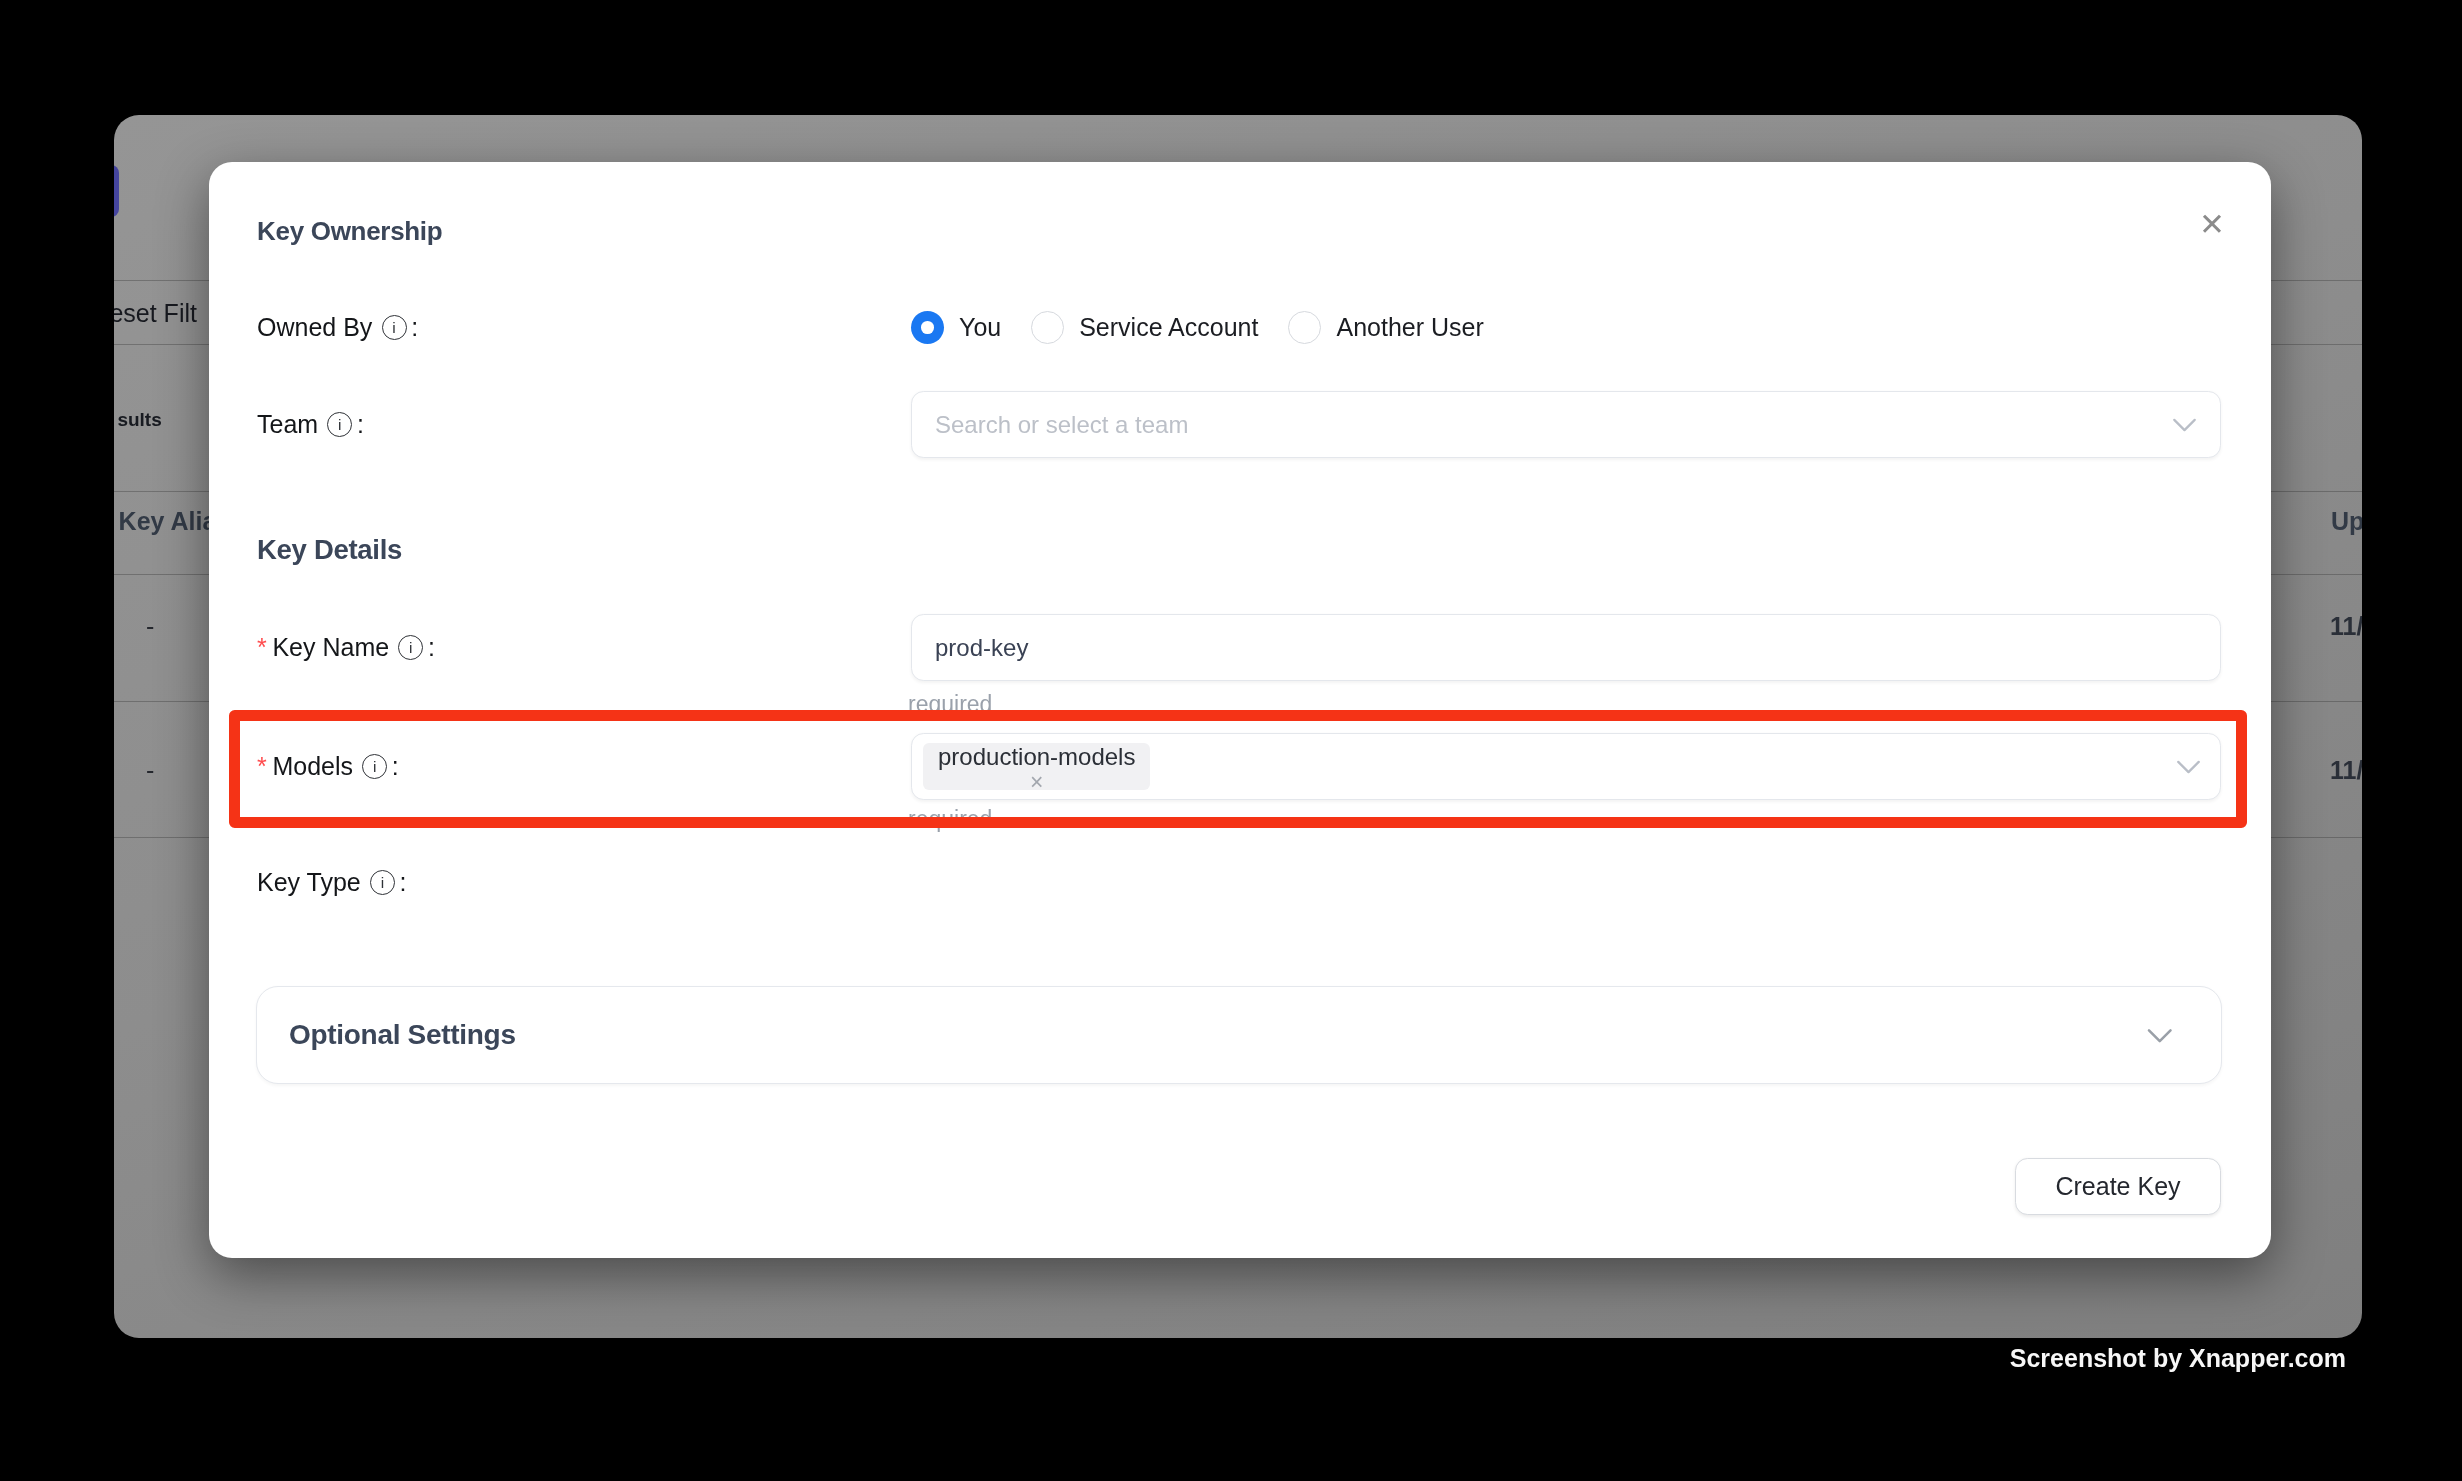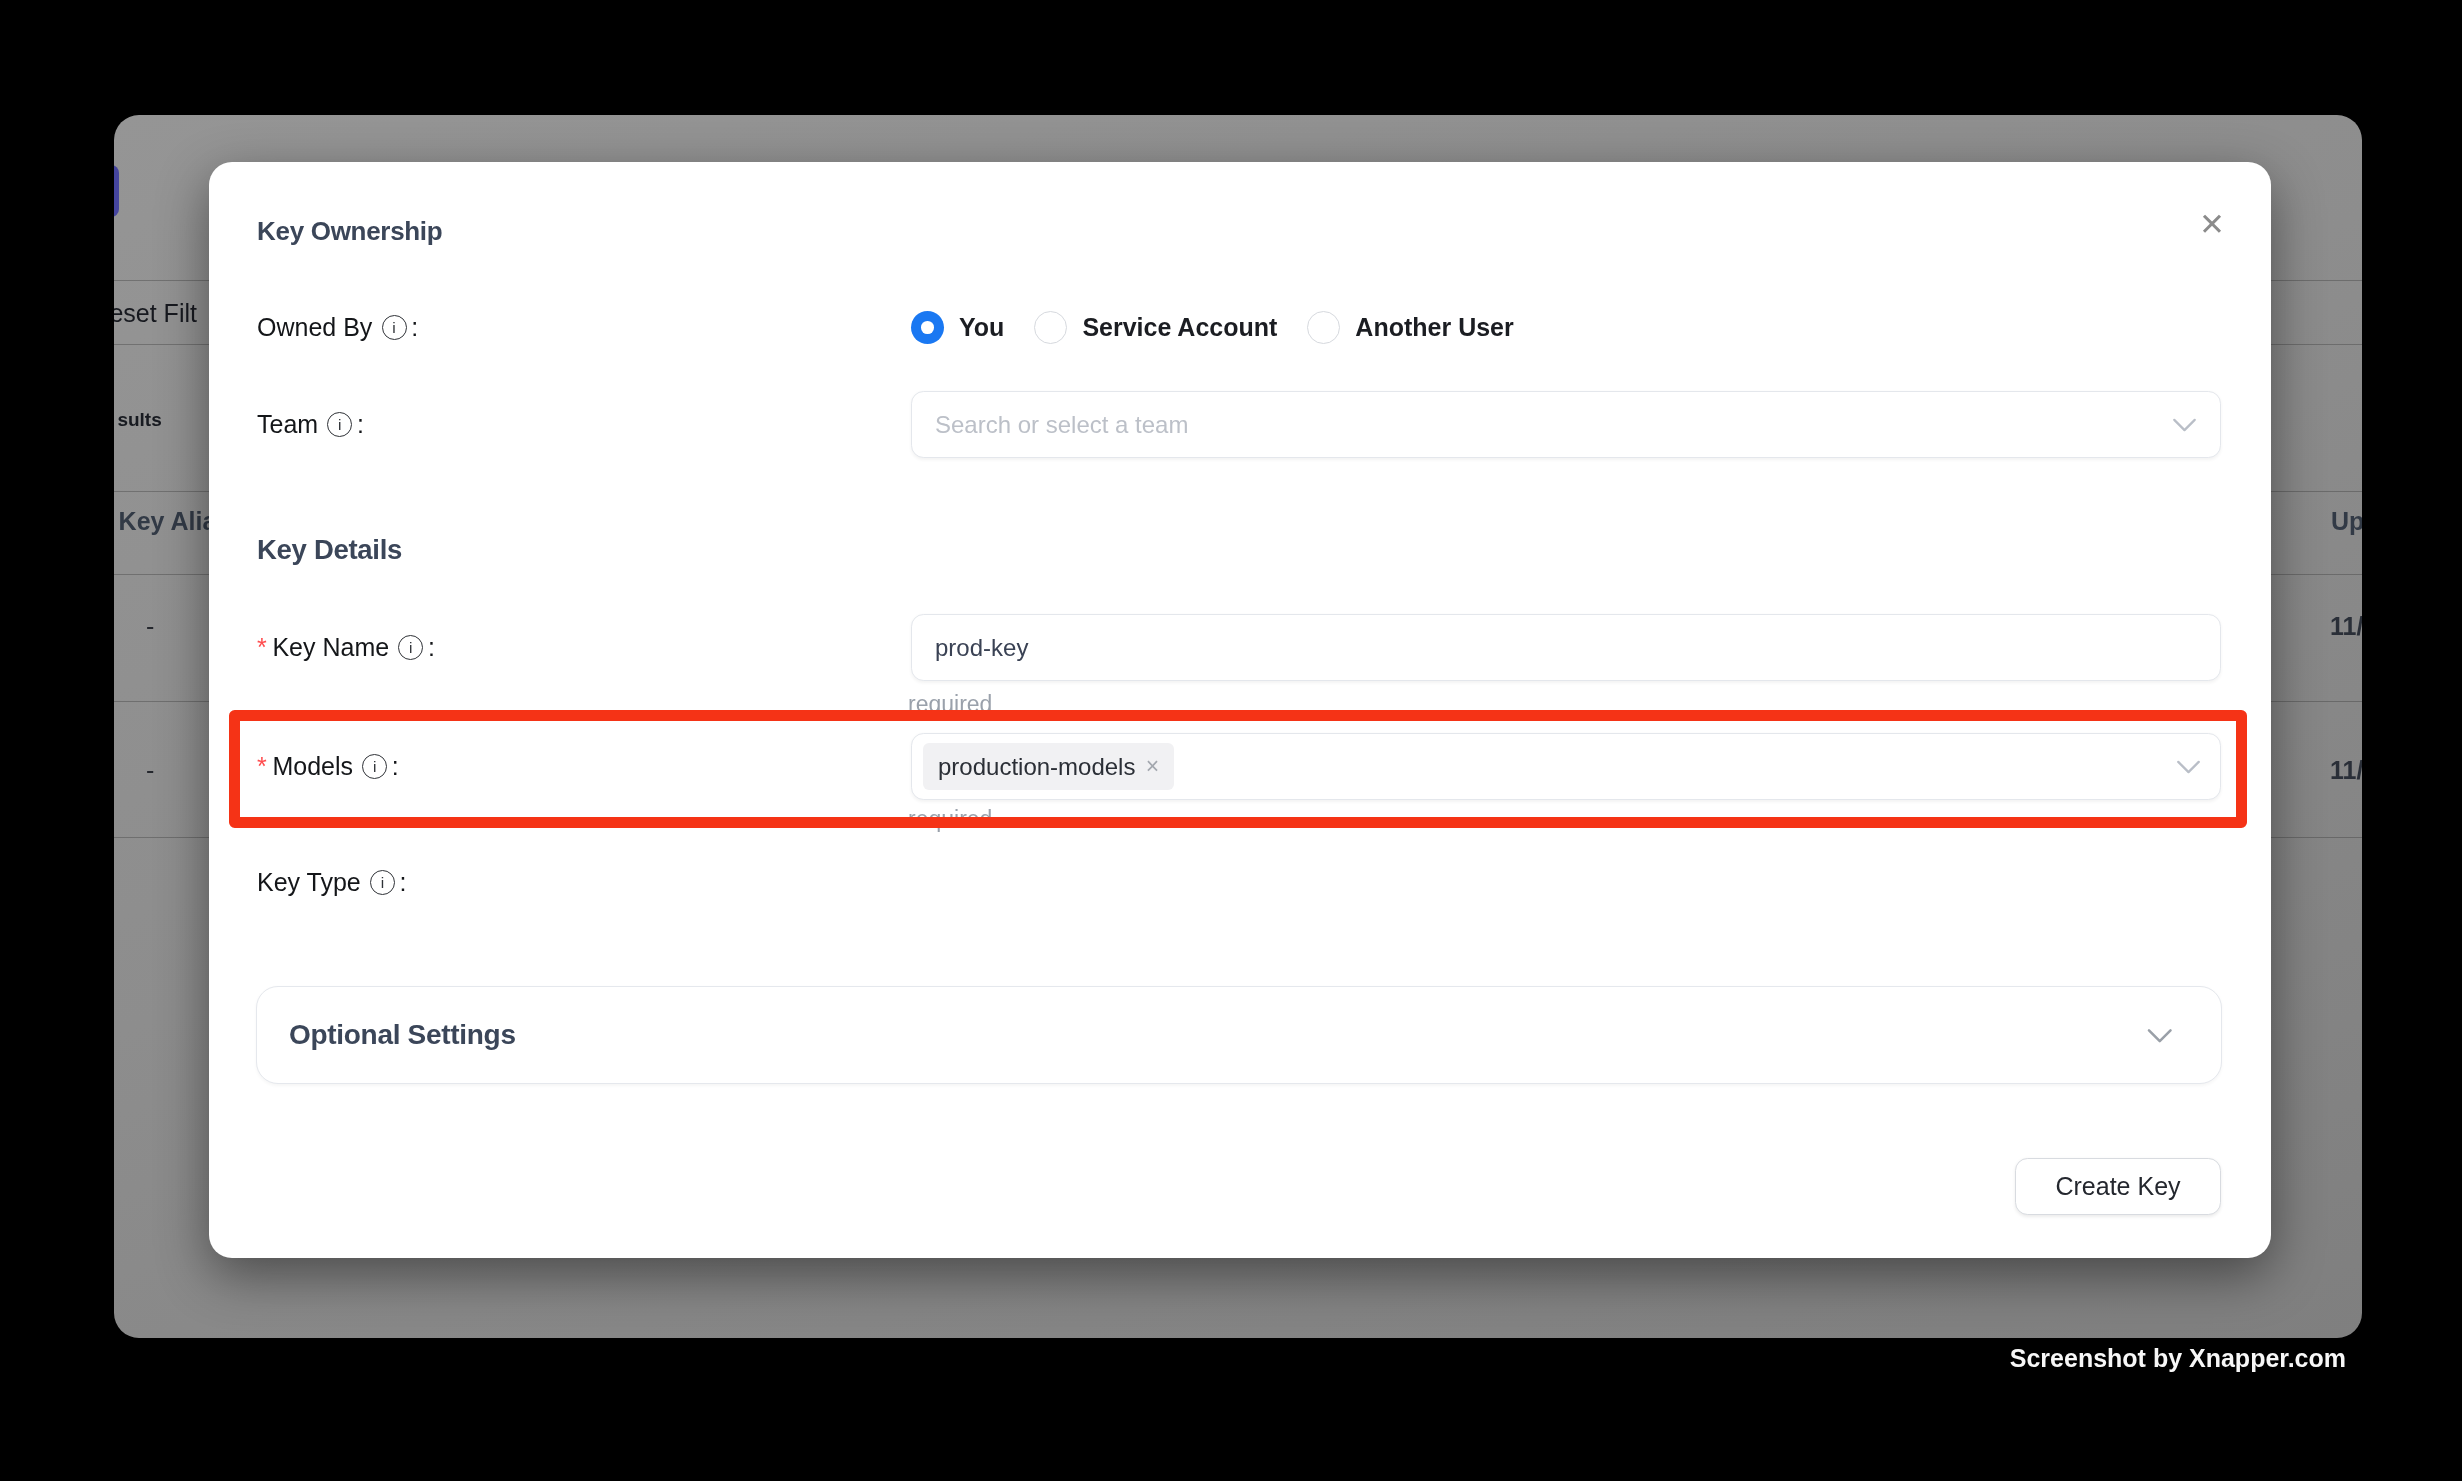--- a/index.html
+++ b/index.html
@@ -58,21 +58,21 @@
   .flabel .ast{color:#ff4d4f;font-size:25px;margin-right:5.7px;line-height:1;}
   .info-icon{
     width:23px;height:23px;border:1.7px solid #2f3237;border-radius:50%;
     display:inline-flex;align-items:center;justify-content:center;
     font-size:15.5px;color:#2f3237;font-weight:500;margin:0 4.6px 0 9.2px;
     font-style:normal;
   }
   .colon{font-size:25px;color:#141619;}
 
   
-  .radio-group{position:absolute;left:654px;display:flex;align-items:center;column-gap:30px;font-weight:bold;}
+  .radio-group{position:absolute;left:654px;display:flex;align-items:center;column-gap:30px;}
   .radio-item{display:flex;align-items:center;column-gap:15px;cursor:pointer;}
   .radio-circle{width:33px;height:33px;border-radius:50%;box-sizing:border-box;position:relative;background:#fff;border:1.7px solid #d6d9de;}
   .radio-circle.selected{background:#1a78f2;border:none;}
   .radio-circle.selected::after{
     content:"";position:absolute;left:50%;top:50%;width:12.6px;height:12.6px;
     margin:-6.3px 0 0 -6.3px;border-radius:50%;background:#fff;
   }
   .radio-label{font-size:25px;color:#1b1d22;}
 
   
@@ -90,21 +90,21 @@
   .req-2{top:644px;}
 
   .section-title{
     position:absolute;left:48px;top:372px;font-size:27.5px;font-weight:600;
     color:#3b4659;letter-spacing:-0.3px;
   }
 
   
   .tag{
     display:inline-flex;align-items:center;column-gap:10.3px;
-    background:#f1f1f3;border-radius:6px;height:47px;padding:0 15px;
+    background:#f1f1f3;border-radius:6px;height:47px;padding:0 15px;flex-direction:column;
   }
   .tag-text{font-size:24px;color:#2b2f36;}
   .tag-x{font-size:23px;color:#a3a7ae;cursor:pointer;line-height:1;}
 
   
   .optional-box{
     position:absolute;left:47px;top:824px;width:1966px;height:98px;box-sizing:border-box;
     border:1.1px solid #e5e8ed;border-radius:22px;background:#fff;
     display:flex;align-items:center;padding:0 48px 0 32px;cursor:pointer;
     box-shadow:0 1.7px 3.4px rgba(0,0,0,.04);

